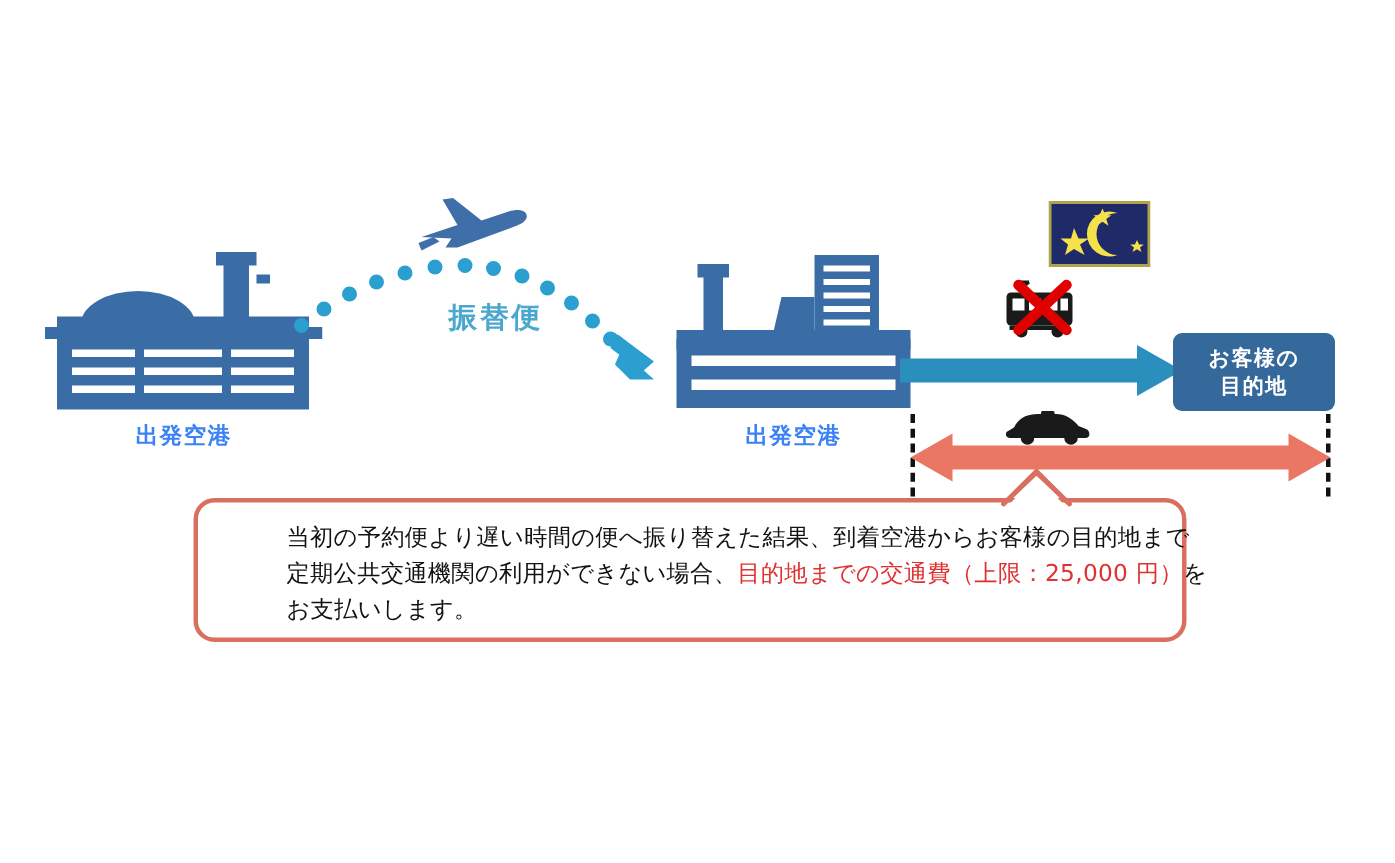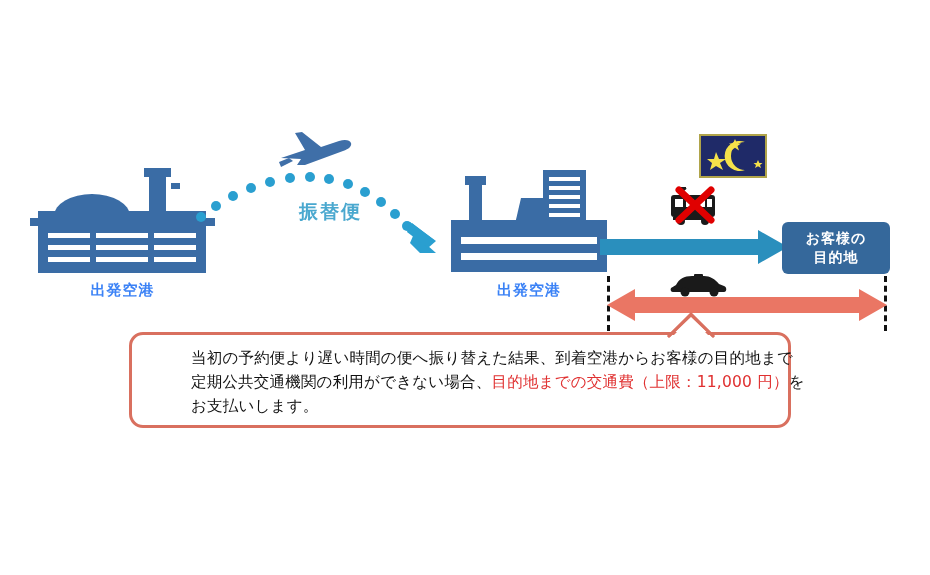--- a/index.html
+++ b/index.html
@@ -216,17 +216,17 @@
   <div class="callout"></div>
 
   <svg class="abs" style="left:663px;top:312px;" width="56" height="26" viewBox="0 0 56 26">
     <path d="M6 24 L28 2 L50 24" fill="none" stroke="#d9705f" stroke-width="3" stroke-linejoin="round" stroke-linecap="round"></path>
     <path d="M9 25 L28 6 L47 25 Z" fill="#ffffff"></path>
     <path d="M6 24 L28 3 L50 24" fill="none" stroke="#d9705f" stroke-width="3" stroke-linejoin="round" stroke-linecap="round"></path>
   </svg>
 
   <div class="callout-text">
     <div class="line">当初の予約便より遅い時間の便へ振り替えた結果、到着空港からお客様の目的地まで</div>
-    <div class="line"><span>定期公共交通機関の利用ができない場合、</span><span class="hl-red">目的地までの交通費（上限：11,000 円）</span><span>を</span></div>
+    <div class="line"><span>定期公共交通機関の利用ができない場合、</span><span class="hl-red">目的地までの交通費（上限：25,000 円）</span><span>を</span></div>
     <div class="line">お支払いします。</div>
   </div>
 
 </div>
 
 </body></html>

